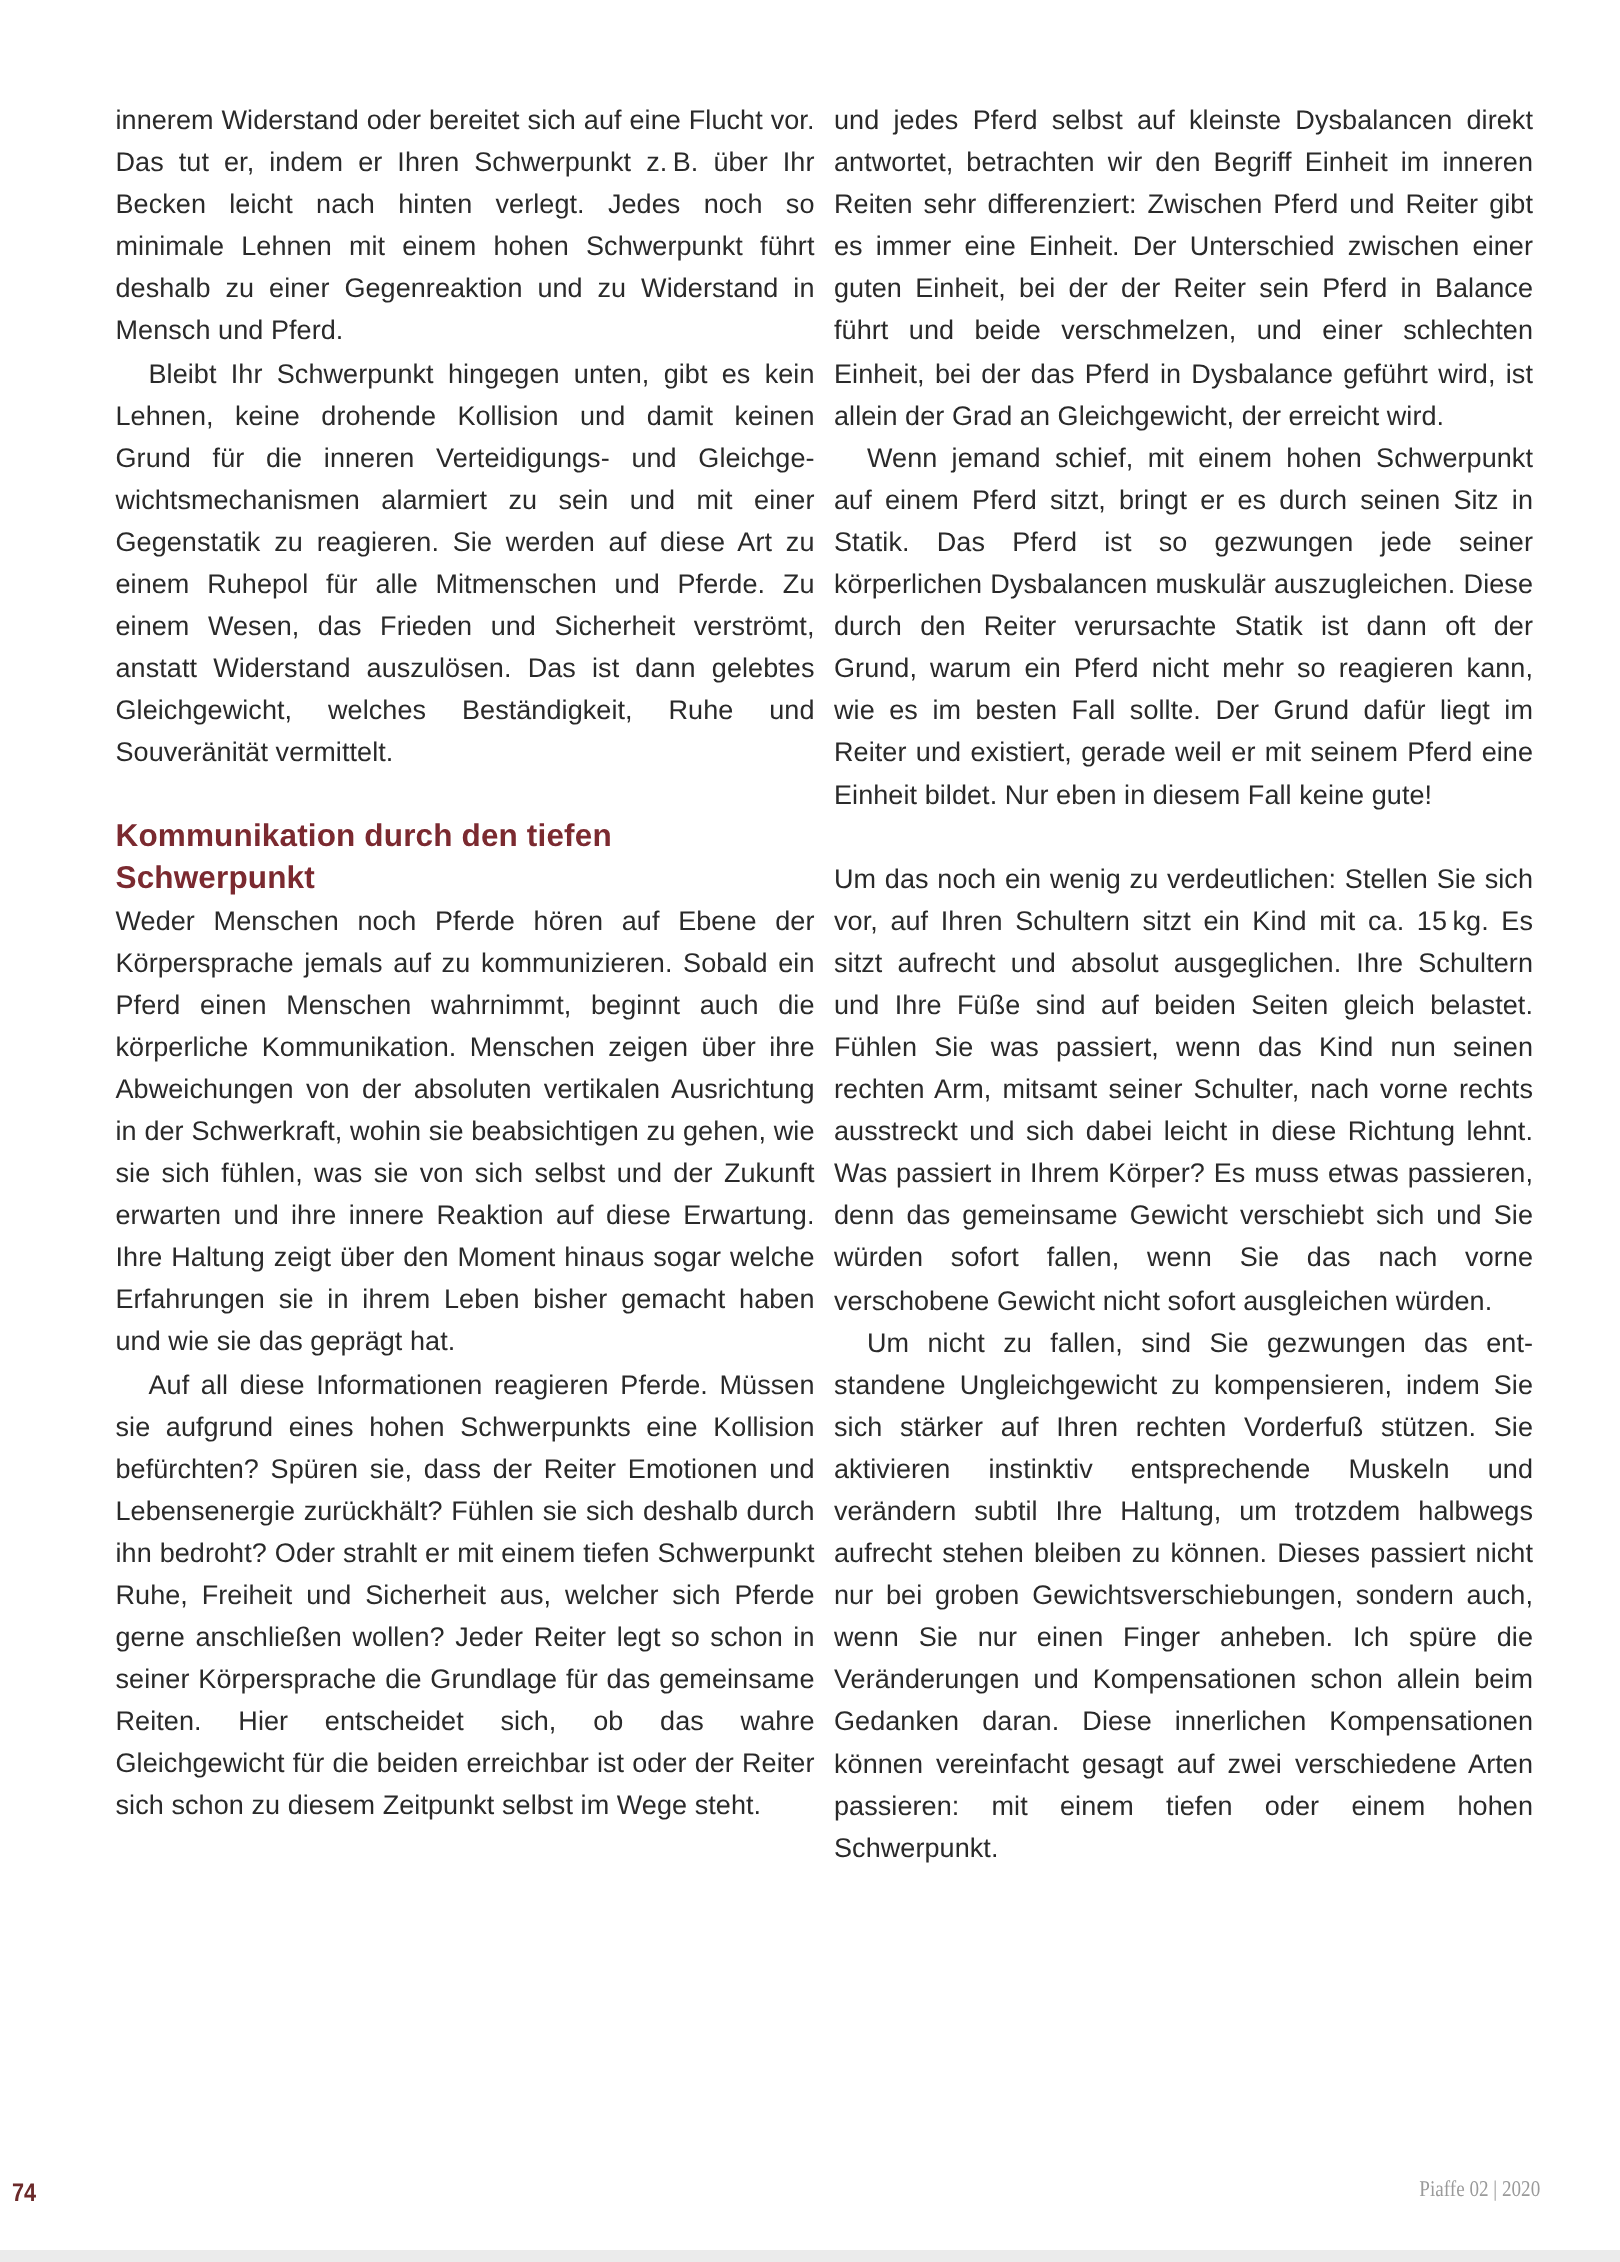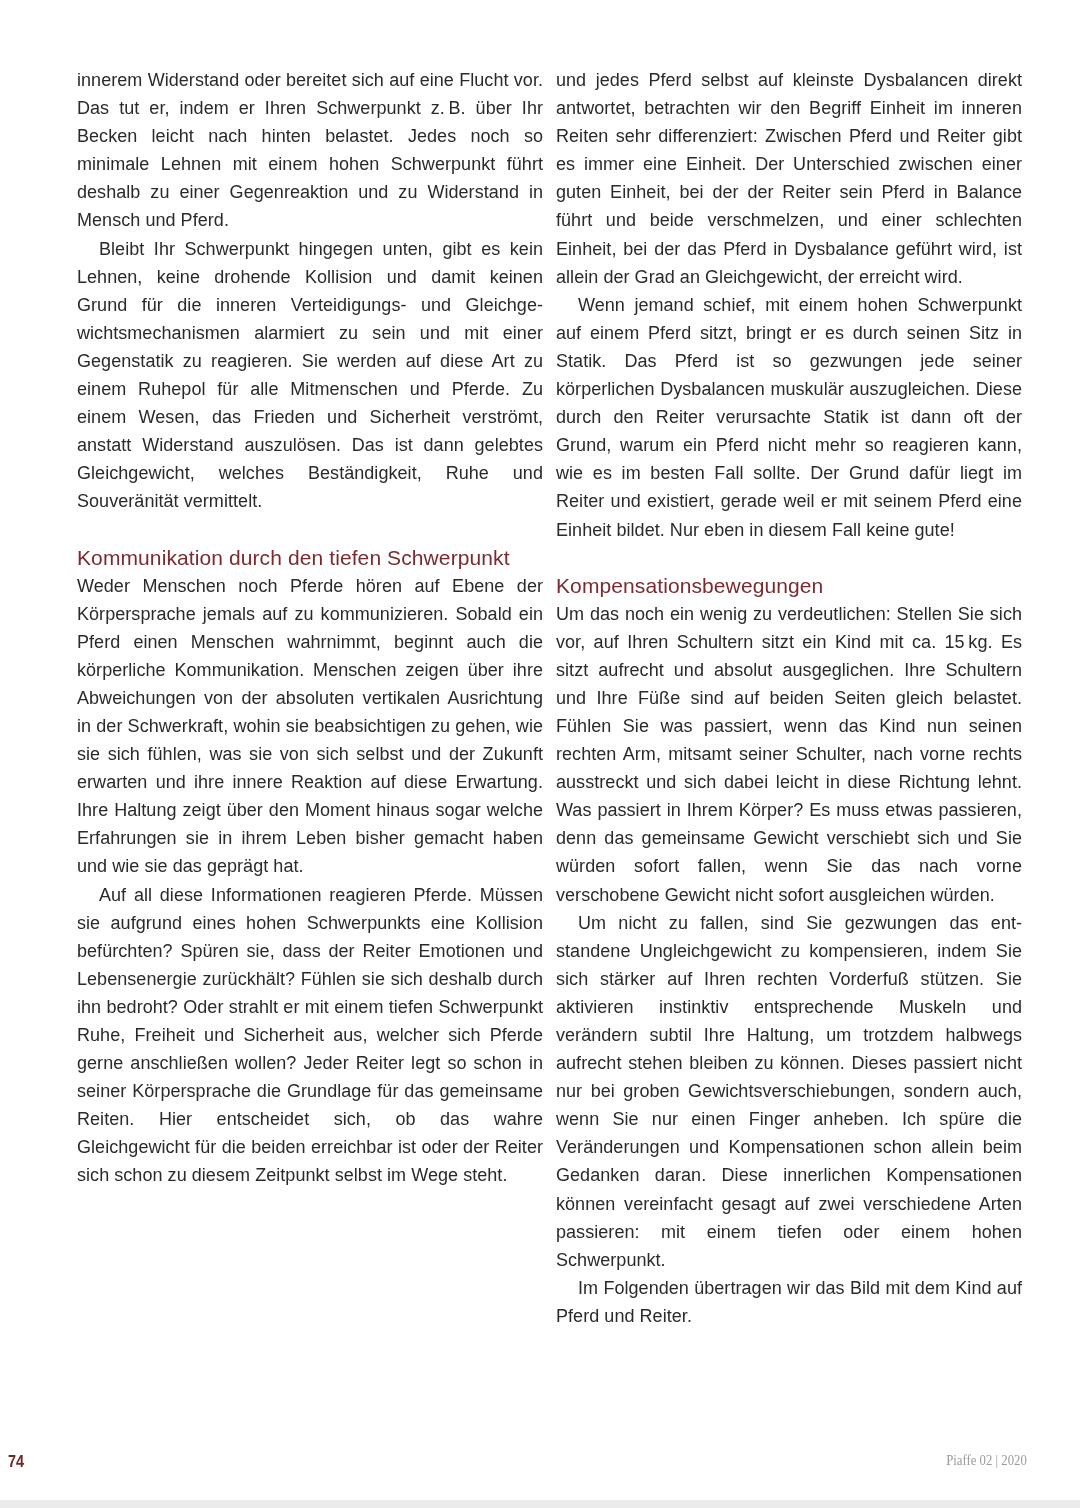--- a/index.html
+++ b/index.html
@@ -13,21 +13,21 @@
       position: absolute; top: 66px; width: 466px;
       font-size: 18px; line-height: 28.1px;
       text-align: justify; hyphens: manual;
       letter-spacing: 0.05px;
     }
     .col-left { left: 77px; }
     .col-right { left: 556px; }
     .col p { margin: 0; }
     .col p.indent { text-indent: 22px; }
     .col h2 {
-      margin: 0; color: #7b2a30; font-weight: normal;
+      margin: 0; color: #7b2a30; font-weight: bold;
       font-size: 21px; line-height: 28px; text-align: left;
       letter-spacing: 0.1px;
     }
     .gap { height: 28px; }
     .footer-page {
       position: absolute; left: 8px; top: 1452px;
       font-family: "Liberation Sans Narrow", "Liberation Sans", sans-serif;
       font-weight: bold; font-size: 17px; color: #6b2a2a;
       transform: scaleX(0.85); transform-origin: left center;
     }
@@ -39,34 +39,32 @@
     }
     .bottom-band {
       position: absolute; left: 0; right: 0; top: 1500px; height: 8px;
       background: #ebebeb;
     }
   </style>
 </head>
 <body>
 
 <div class="col col-left">
-  <p>innerem Widerstand oder bereitet sich auf eine Flucht vor. Das tut er, indem er Ihren Schwerpunkt z. B. über Ihr Becken leicht nach hinten belastet. Jedes noch so minimale Lehnen mit einem hohen Schwerpunkt führt deshalb zu einer Gegenreaktion und zu Widerstand in Mensch und Pferd.</p>
+  <p>innerem Widerstand oder bereitet sich auf eine Flucht vor. Das tut er, indem er Ihren Schwerpunkt z. B. über Ihr Becken leicht nach hinten verlegt. Jedes noch so minimale Lehnen mit einem hohen Schwerpunkt führt deshalb zu einer Gegenreaktion und zu Widerstand in Mensch und Pferd.</p>
   <p class="indent">Bleibt Ihr Schwerpunkt hingegen unten, gibt es kein Lehnen, keine drohende Kollision und damit keinen Grund für die inneren Verteidigungs- und Gleichge­wichtsmechanismen alarmiert zu sein und mit einer Gegenstatik zu reagieren. Sie werden auf diese Art zu einem Ruhepol für alle Mitmenschen und Pferde. Zu einem Wesen, das Frieden und Sicherheit verströmt, anstatt Widerstand auszulösen. Das ist dann geleb­tes Gleichgewicht, welches Beständigkeit, Ruhe und Souveränität vermittelt.</p>
   <div class="gap"></div>
   <h2>Kommunikation durch den tiefen Schwerpunkt</h2>
   <p>Weder Menschen noch Pferde hören auf Ebene der Körpersprache jemals auf zu kommunizieren. Sobald ein Pferd einen Menschen wahrnimmt, beginnt auch die körperliche Kommunikation. Menschen zeigen über ihre Abweichungen von der absoluten vertikalen Ausrichtung in der Schwerkraft, wohin sie beabsich­tigen zu gehen, wie sie sich fühlen, was sie von sich selbst und der Zukunft erwarten und ihre innere Re­aktion auf diese Erwartung. Ihre Haltung zeigt über den Moment hinaus sogar welche Erfahrungen sie in ihrem Leben bisher gemacht haben und wie sie das geprägt hat.</p>
   <p class="indent">Auf all diese Informationen reagieren Pferde. Müs­sen sie aufgrund eines hohen Schwerpunkts eine Kol­lision befürchten? Spüren sie, dass der Reiter Emoti­onen und Lebensenergie zurückhält? Fühlen sie sich deshalb durch ihn bedroht? Oder strahlt er mit einem tiefen Schwerpunkt Ruhe, Freiheit und Sicherheit aus, welcher sich Pferde gerne anschließen wollen? Jeder Reiter legt so schon in seiner Körpersprache die Grundlage für das gemeinsame Reiten. Hier entschei­det sich, ob das wahre Gleichgewicht für die beiden erreichbar ist oder der Reiter sich schon zu diesem Zeitpunkt selbst im Wege steht.</p>
   <div class="gap"></div>
 </div>
 
 <div class="col col-right">
   <p>und jedes Pferd selbst auf kleinste Dysbalancen di­rekt antwortet, betrachten wir den Begriff Einheit im inneren Reiten sehr differenziert: Zwischen Pferd und Reiter gibt es immer eine Einheit. Der Unterschied zwischen einer guten Einheit, bei der der Reiter sein Pferd in Balance führt und beide verschmelzen, und einer schlechten Einheit, bei der das Pferd in Dysba­lance geführt wird, ist allein der Grad an Gleichge­wicht, der erreicht wird.</p>
   <p class="indent">Wenn jemand schief, mit einem hohen Schwer­punkt auf einem Pferd sitzt, bringt er es durch seinen Sitz in Statik. Das Pferd ist so gezwungen jede seiner körperlichen Dysbalancen muskulär auszugleichen. Diese durch den Reiter verursachte Statik ist dann oft der Grund, warum ein Pferd nicht mehr so reagieren kann, wie es im besten Fall sollte. Der Grund dafür liegt im Reiter und existiert, gerade weil er mit sei­nem Pferd eine Einheit bildet. Nur eben in diesem Fall keine gute!</p>
   <div class="gap"></div>
-  <h2>Kompensationsbewegungen</h2>
   <p>Um das noch ein wenig zu verdeutlichen: Stellen Sie sich vor, auf Ihren Schultern sitzt ein Kind mit ca. 15 kg. Es sitzt aufrecht und absolut ausgeglichen. Ihre Schultern und Ihre Füße sind auf beiden Seiten gleich belastet. Fühlen Sie was passiert, wenn das Kind nun seinen rechten Arm, mitsamt seiner Schulter, nach vorne rechts ausstreckt und sich dabei leicht in die­se Richtung lehnt. Was passiert in Ihrem Körper? Es muss etwas passieren, denn das gemeinsame Ge­wicht verschiebt sich und Sie würden sofort fallen, wenn Sie das nach vorne verschobene Gewicht nicht sofort ausgleichen würden.</p>
   <p class="indent">Um nicht zu fallen, sind Sie gezwungen das ent­standene Ungleichgewicht zu kompensieren, indem Sie sich stärker auf Ihren rechten Vorderfuß stützen. Sie aktivieren instinktiv entsprechende Muskeln und verändern subtil Ihre Haltung, um trotzdem halbwegs aufrecht stehen bleiben zu können. Dieses passiert nicht nur bei groben Gewichtsverschiebungen, son­dern auch, wenn Sie nur einen Finger anheben. Ich spüre die Veränderungen und Kompensationen schon allein beim Gedanken daran. Diese innerlichen Kom­pensationen können vereinfacht gesagt auf zwei ver­schiedene Arten passieren: mit einem tiefen oder ei­nem hohen Schwerpunkt.</p>
-  <p class="indent">Im Folgenden übertragen wir das Bild mit dem Kind auf Pferd und Reiter.</p>
 </div>
 
 <div class="footer-page">74</div>
 <div class="footer-mag">Piaffe 02 | 2020</div>
 <div class="bottom-band"></div>
 
 </body></html>

